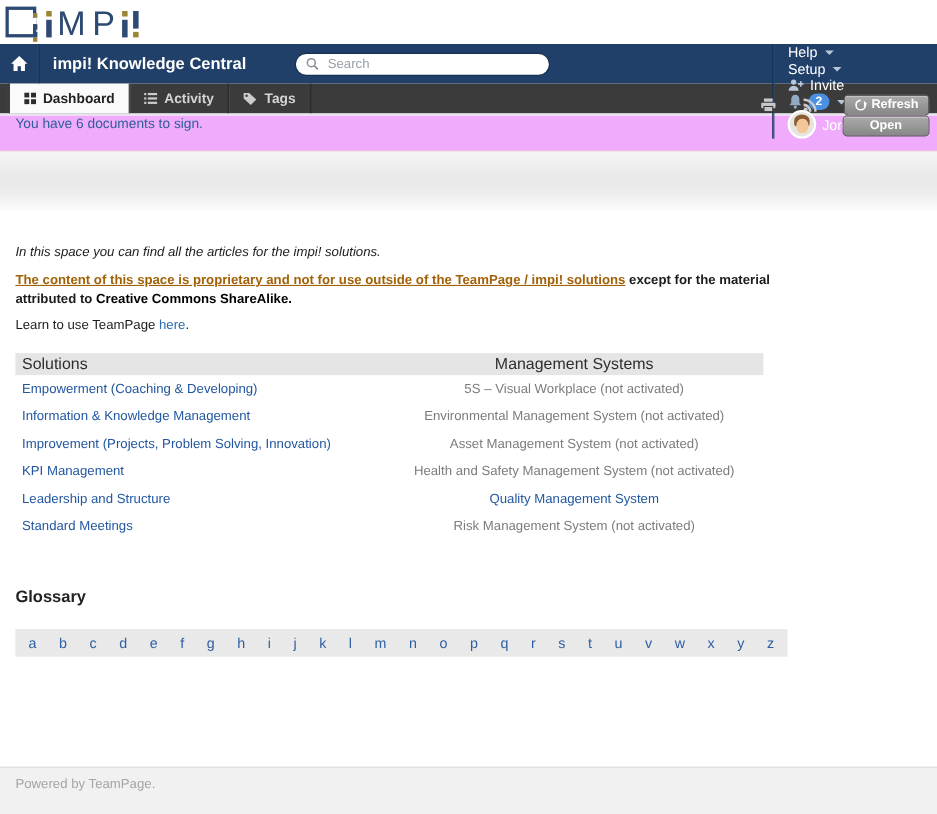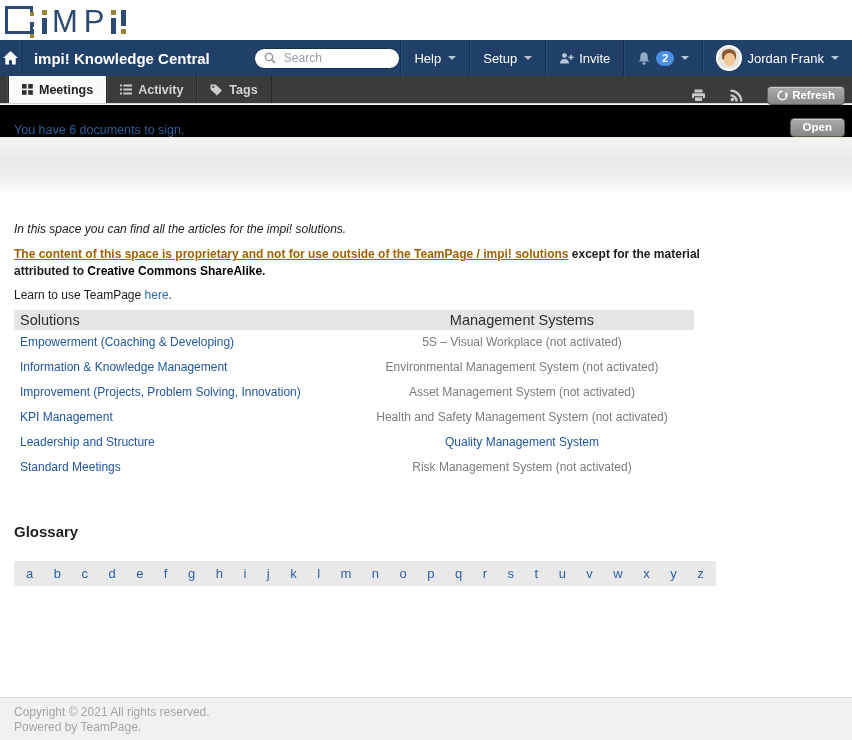--- a/index.html
+++ b/index.html
@@ -28,21 +28,21 @@
   .navbar { height:36px; background:#20406a; display:flex; align-items:center; color:#fff; }
   .home-btn { width:36px; height:36px; display:flex; align-items:center; justify-content:center;
               border-right:1px solid #16304f; box-shadow:inset -1px 0 0 #2a4b75; cursor:pointer; }
   .nav-title { font-size:15px; font-weight:bold; padding:0 14px 0 12px; white-space:nowrap; }
   .search { display:flex; align-items:center; gap:6px; background:#fff; border-radius:11px; height:21px;
             width:232px; padding:0 9px; margin-left:30px; border:1px solid #15304f; }
   .search svg { flex:0 0 auto; }
   .search input { border:none; outline:none; font-size:12px; width:100%; color:#333; background:transparent;
                   font-family:"Liberation Sans", sans-serif; }
   .search input::placeholder { color:#98a0a8; }
-  .nav-right { margin-left:auto; display:flex; align-items:stretch; height:100%; }
+  .nav-right { margin-left:auto; display:flex; align-items:stretch; height:100%;flex-direction:column; }
   .nav-item { display:flex; align-items:center; gap:5px; padding:0 13px; font-size:13px; cursor:pointer;
               border-left:1px solid #16304f; box-shadow:inset 1px 0 0 #2a4b75; white-space:nowrap; }
   .caret { width:0; height:0; border-left:4px solid transparent; border-right:4px solid transparent;
            border-top:4px solid #b9c6da; margin-left:2px; }
   .badge { background:#4a90e2; color:#fff; font-size:11px; font-weight:bold; line-height:15px;
            padding:0 6px; border-radius:9px; }
   .avatar { width:26px; height:26px; border-radius:50%; background:#e7e3de; border:2px solid #ffffff;
             position:relative; overflow:hidden; flex:0 0 auto; }
   .avatar::before { content:''; position:absolute; top:2px; left:4px; right:4px; height:11px;
                     background:#8a5a33; border-radius:50% 50% 20% 20%; }
@@ -59,35 +59,35 @@
   .tab-right { margin-left:auto; display:flex; align-items:center; gap:24px; padding-right:7px;margin-top:12px; }
   .tool-icon { color:#c9c9c9; display:flex; cursor:pointer; }
   .gray-btn { display:inline-flex; align-items:center; gap:4px;
               background:linear-gradient(#ababab,#878787); border:1px solid #5c5c5c; border-radius:4px;
               color:#fff; font-size:11.5px; font-weight:bold; padding:2px 9px 3px;
               box-shadow:inset 0 1px 0 rgba(255,255,255,.4); cursor:pointer; white-space:nowrap;
               font-family:"Liberation Sans", sans-serif; }
   .tab-strip { height:2px; background:linear-gradient(#c2c8cd,#ffffff); }
 
   
-  .notice { height:33px; background:#000000; border-bottom:1px solid #efe9cf; display:flex;
-            align-items:flex-end; padding:0 7px 0 14px; color:#2d5f9a; font-size:12.5px; }
-  .notice .gray-btn { margin-left:auto; padding:2px 12px 3px; }
+  .notice { height:33px; background:#f0abfc; border-bottom:1px solid #efe9cf; display:flex;
+            align-items:flex-start; padding:0 7px 0 14px; color:#2d5f9a; font-size:12.5px; }
+  .notice .gray-btn { margin-left:auto; padding:2px 24px 3px; }
 
   
   .gray-band { height:54px; background:linear-gradient(180deg,#f4f4f4 0%,#e9e9e9 45%,#ededed 70%,#fdfdfd 100%); }
 
   
   .content { padding:30px 14px 0; }
   .content a { text-decoration:none; cursor:pointer; }
   .p1 { font-size:12px; color:#1c1c1c; margin:0 0 10px; line-height:1.2;font-style:italic; }
   .p2 { font-size:12px; font-weight:bold; color:#1c1c1c; margin:0 0 9px; line-height:1.35; max-width:700px; }
   .p2 .orange { color:#a16207;text-decoration:underline; }
   .p2 a { color:#000000; }
-  .p3 { font-size:12px; color:#1c1c1c; margin:0 0 8px; }
+  .p3 { font-size:12px; color:#1c1c1c; margin:0 0 19px; }
   .p3 a { color:#2a6cb5; }
 
   .dash-table { width:680px; }
   .thead { display:flex; background:#e5e5e5; height:20px; align-items:center;
            font-weight:normal; font-size:14.5px; color:#2e2e2e; }
   .c1 { width:336px; padding-left:6px; flex:0 0 auto; }
   .c2 { flex:1;text-align:center; }
   .trow { display:flex; height:25px; align-items:center; font-size:12px; }
   .trow a { color:#2257a0; }
   .trow .inactive { color:#7c7c7c; }
@@ -192,21 +192,21 @@
   <div class="tab-lead"></div>
   <div class="tab active">
     <span style="display:flex;">
       <svg width="11" height="11" viewBox="0 0 11 11">
           <rect x="0" y="0" width="4.6" height="4.6" fill="currentColor"></rect>
           <rect x="6.2" y="0" width="4.6" height="4.6" fill="currentColor"></rect>
           <rect x="0" y="6.2" width="4.6" height="4.6" fill="currentColor"></rect>
           <rect x="6.2" y="6.2" width="4.6" height="4.6" fill="currentColor"></rect>
         </svg>
     </span>
-    <span>Meetings</span>
+    <span>Dashboard</span>
   </div>
   <div class="tab">
     <span style="display:flex;">
       <svg width="12" height="11" viewBox="0 0 12 11">
           <rect x="0" y="0.5" width="2" height="2" fill="currentColor"></rect>
           <rect x="3.4" y="0.5" width="8.6" height="2" fill="currentColor"></rect>
           <rect x="0" y="4.5" width="2" height="2" fill="currentColor"></rect>
           <rect x="3.4" y="4.5" width="8.6" height="2" fill="currentColor"></rect>
           <rect x="0" y="8.5" width="2" height="2" fill="currentColor"></rect>
           <rect x="3.4" y="8.5" width="8.6" height="2" fill="currentColor"></rect>
@@ -325,15 +325,14 @@
       <a>u</a>
       <a>v</a>
       <a>w</a>
       <a>x</a>
       <a>y</a>
       <a>z</a>
     </div>
 </div>
 
 <div class="footer">
-  <div>Copyright © 2021 All rights reserved.</div>
   <div>Powered by TeamPage.</div>
 </div>
 
 </body></html>

